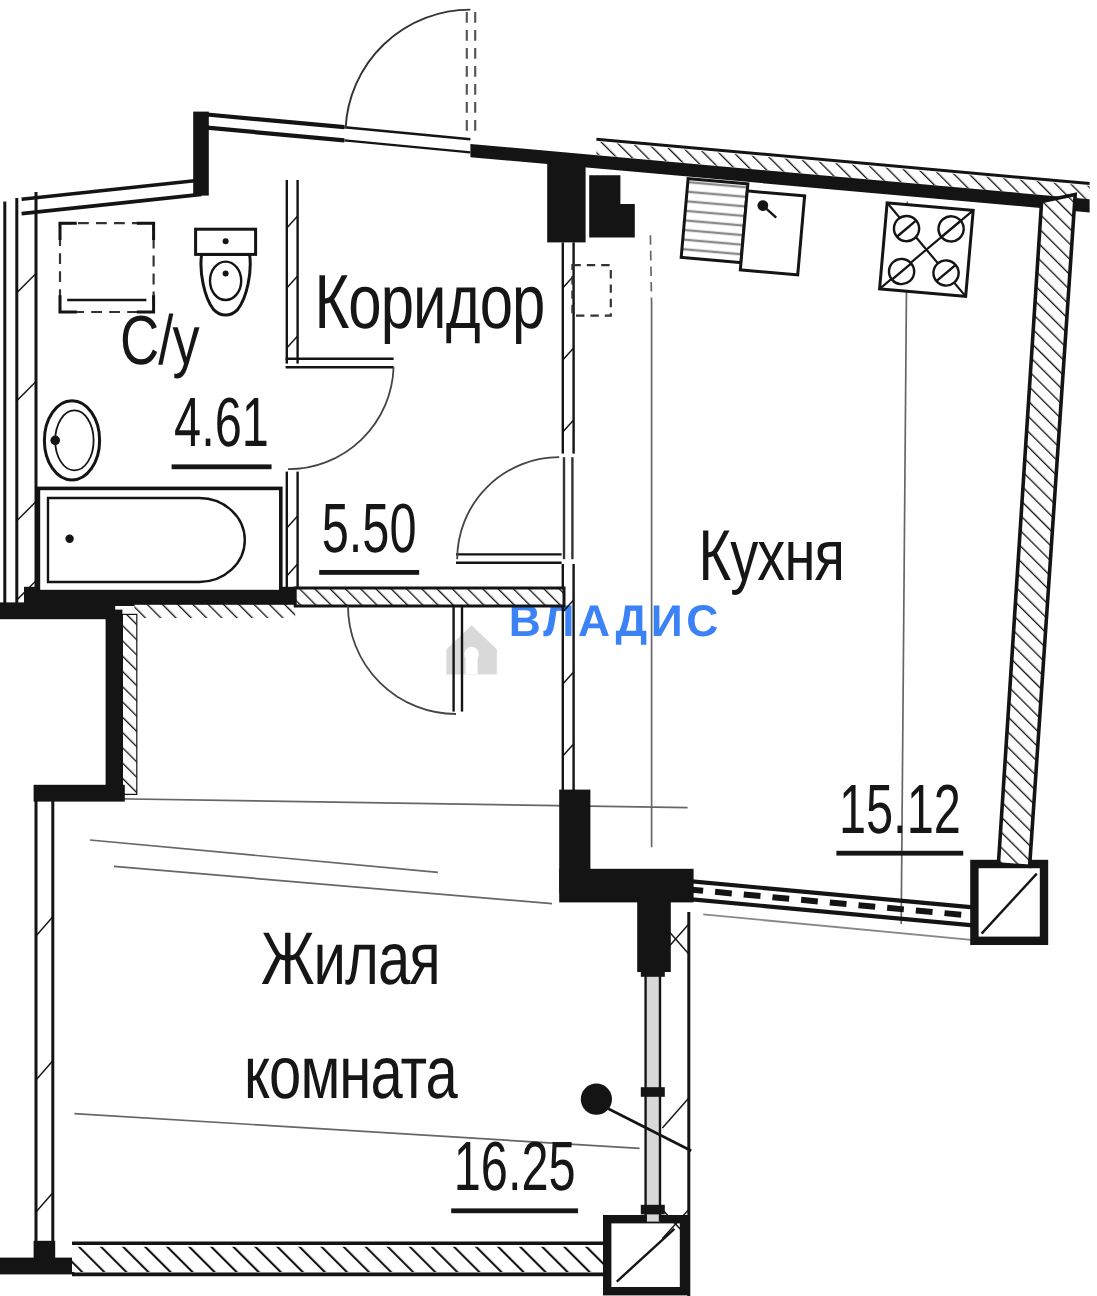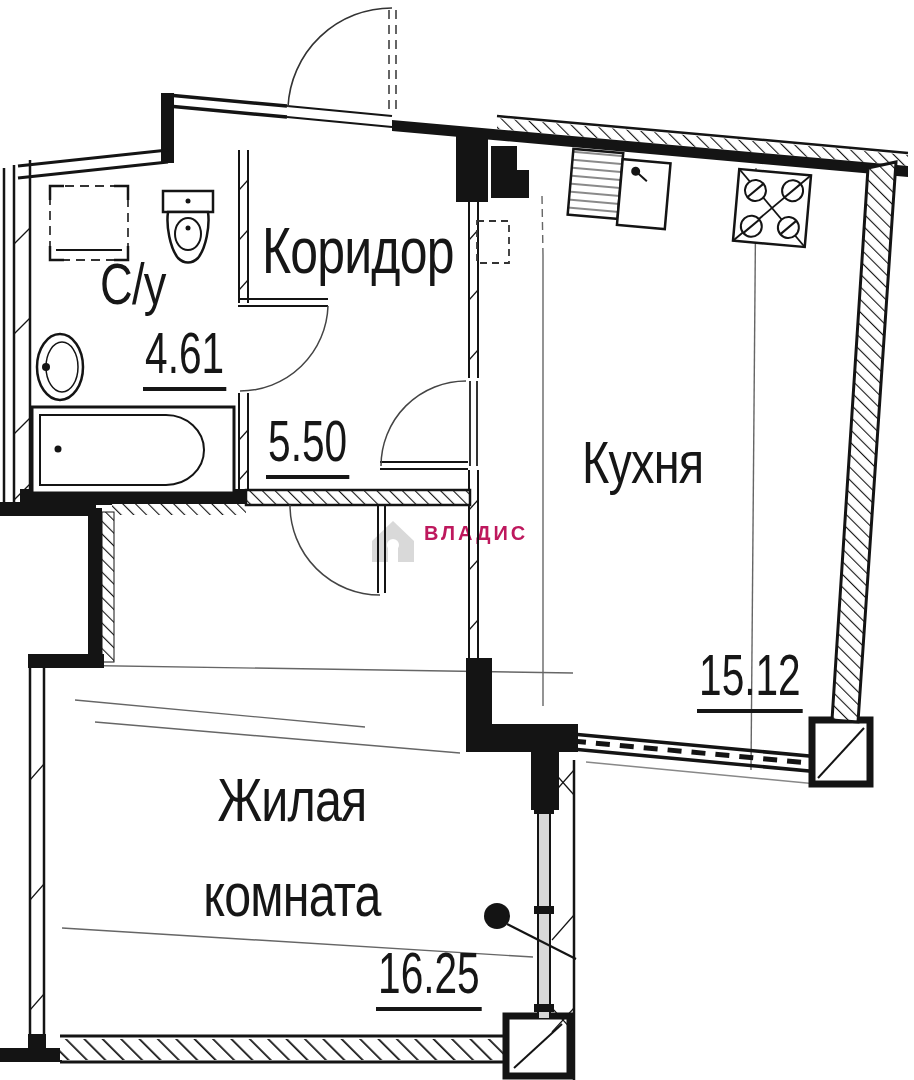--- a/index.html
+++ b/index.html
@@ -7,22 +7,22 @@
          font-family:"Liberation Sans", sans-serif;}
   .plan-svg{position:absolute;left:0;top:0;z-index:2;}
   .labels{position:absolute;left:0;top:0;width:914px;height:764px;z-index:3;pointer-events:none;}
   .room-label{position:absolute;font-size:62px;color:#161616;white-space:nowrap;
               transform:scaleX(0.78);transform-origin:0 0;letter-spacing:-1px;}
   .room-label.centered{white-space:normal;text-align:center;transform-origin:50% 0;}
   .area-label{position:absolute;font-size:58px;color:#161616;white-space:nowrap;
               transform:scaleX(0.70);transform-origin:0 0;letter-spacing:0;
               border-bottom:4px solid #161616;padding:0 3px 5px 3px;line-height:1.0;}
   .watermark{position:absolute;left:0;top:0;z-index:1;}
-  .wm-text{position:absolute;left:424px;top:522px;font-size:20px;font-weight:bold;
-           color:#be185d;letter-spacing:3px;white-space:nowrap;}
+  .wm-text{position:absolute;left:424px;top:497px;font-size:37px;font-weight:bold;
+           color:#3b82f6;letter-spacing:3px;white-space:nowrap;}
 </style>
 </head>
 <body>
 
 <div class="stage">
 
   <div class="watermark">
     <svg width="914" height="1080">
       <g fill="#d9d9d9">
         <path d="M372 541 L393 521 L414 541 V562 H372 Z"></path>

